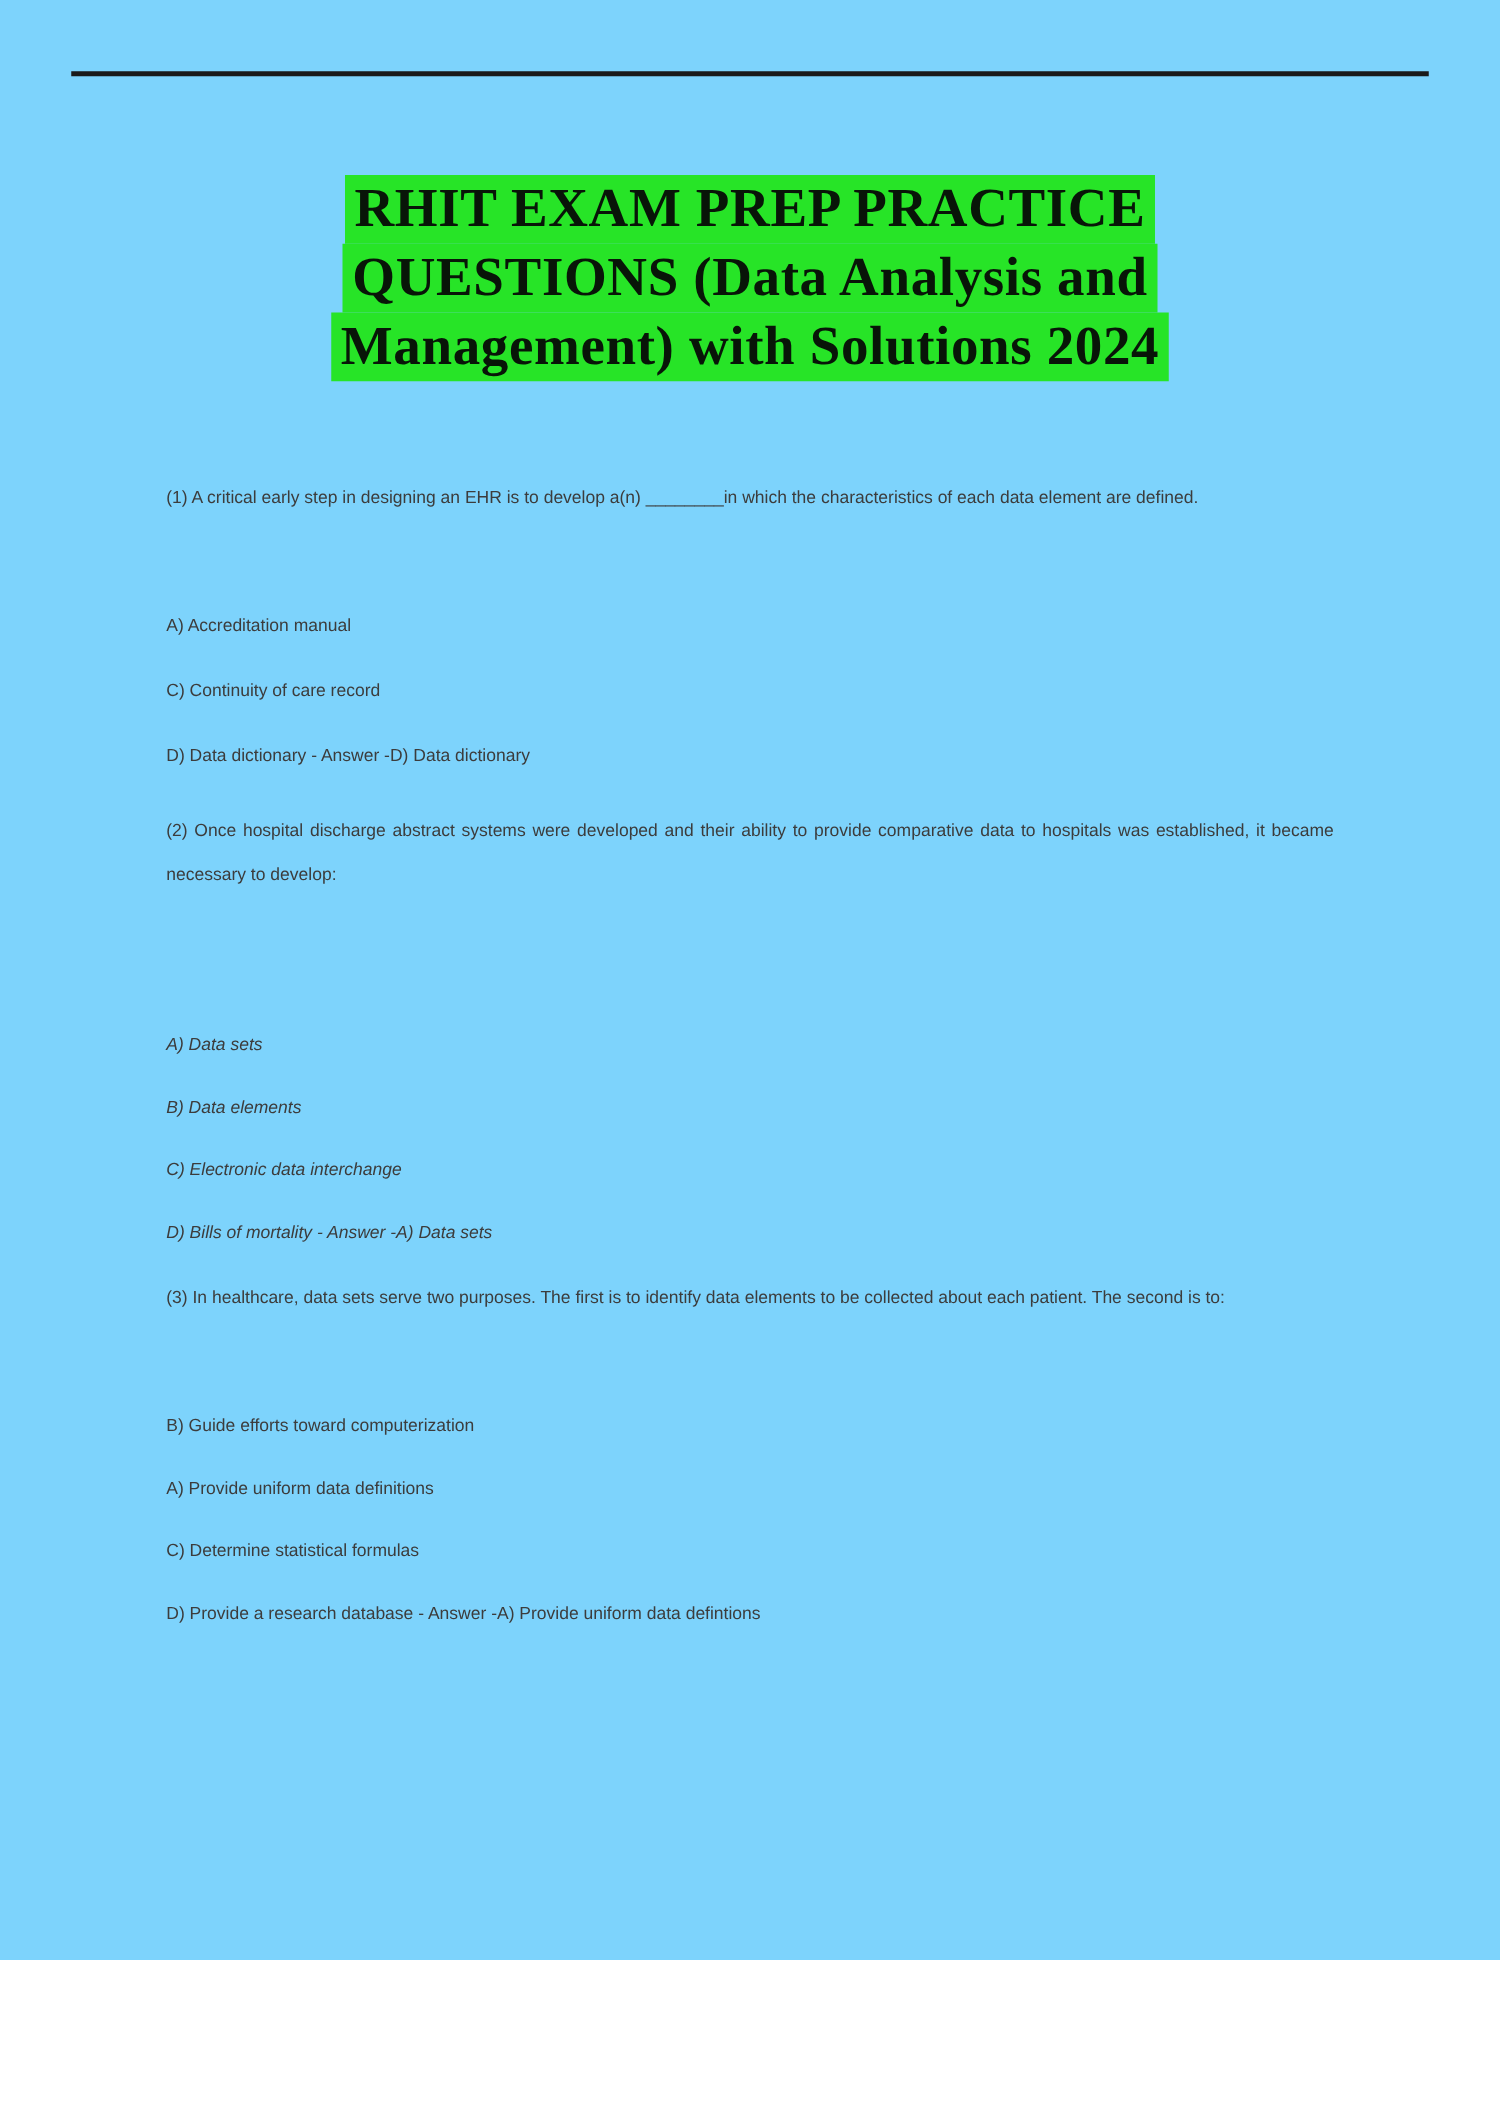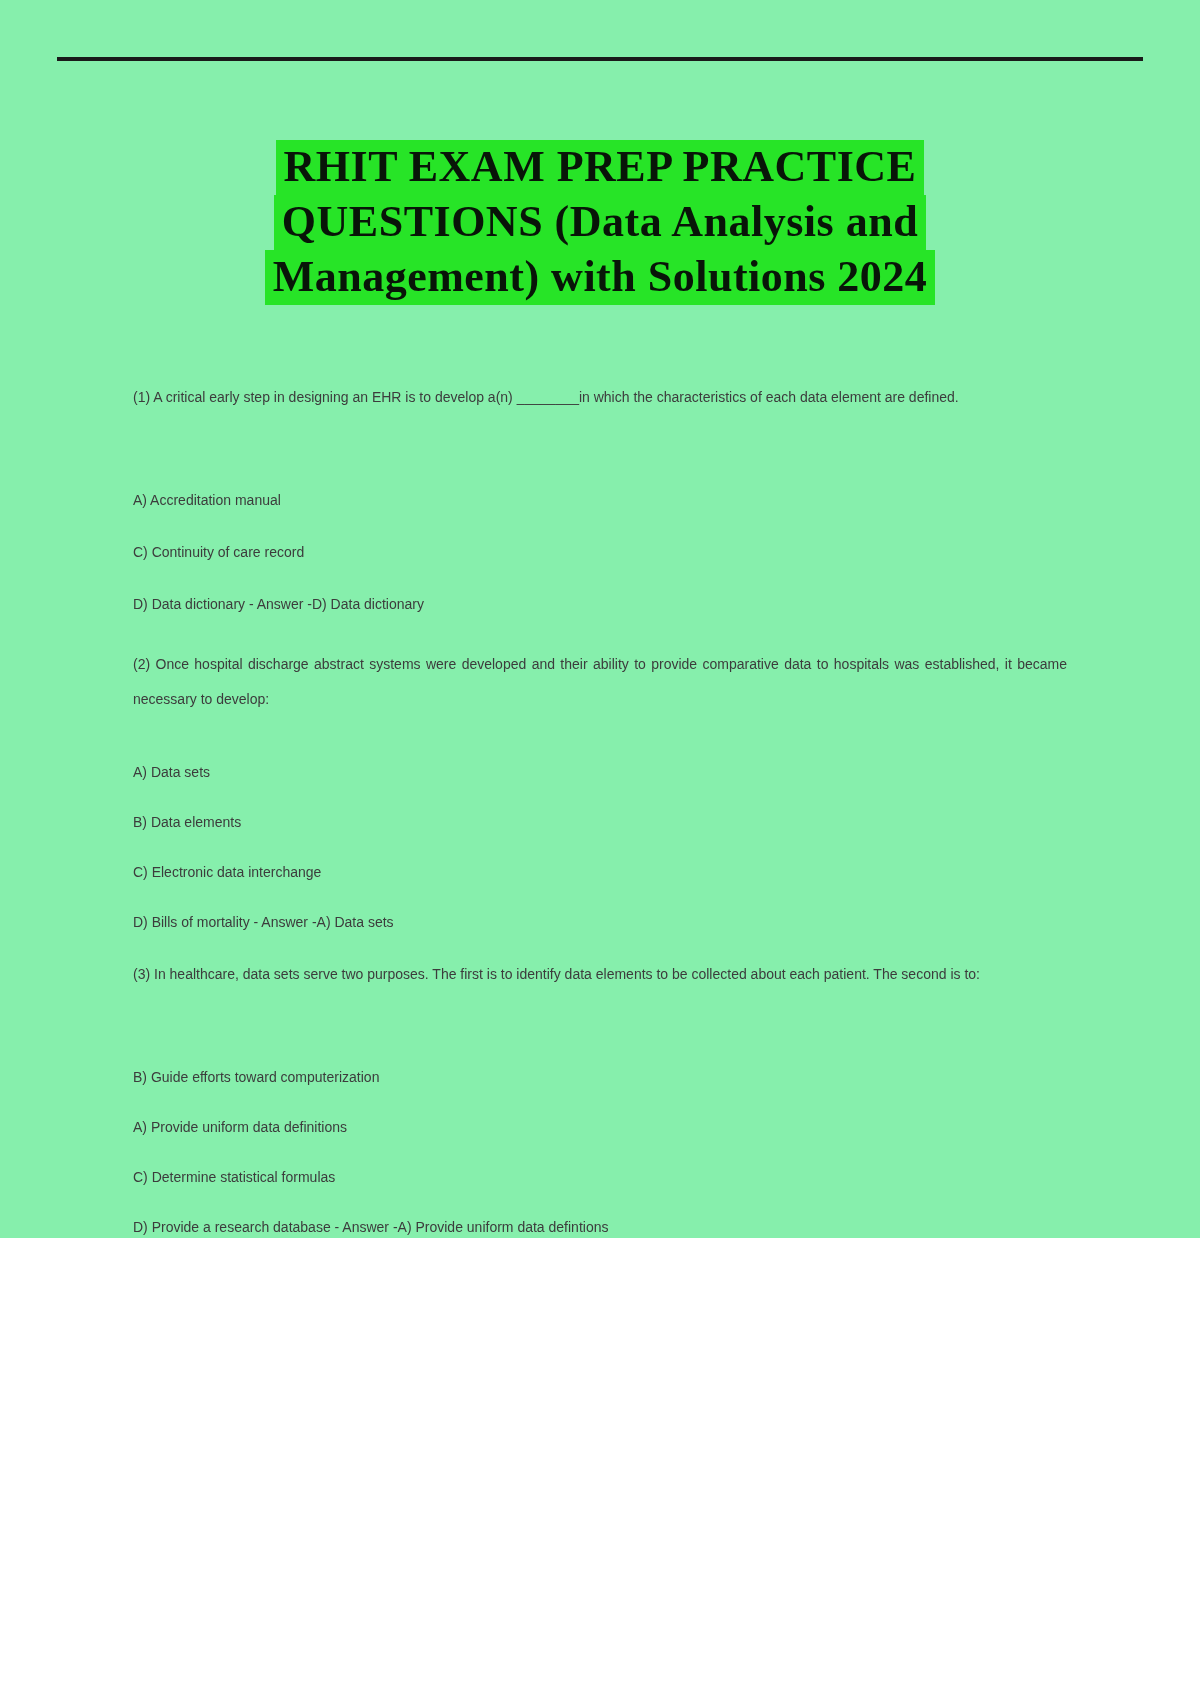--- a/index.html
+++ b/index.html
@@ -3,22 +3,22 @@
 <meta charset="utf-8">
 <style>
   html, body {
     margin: 0;
     padding: 0;
     background: #ffffff;
   }
   .page {
     position: relative;
     width: 1200px;
-    height: 1238px;
-    background: #86efac;
+    height: 1568px;
+    background: #7dd3fc;
     overflow: hidden;
     font-family: "Liberation Sans", sans-serif;
   }
   .rule {
     position: absolute;
     left: 57px;
     width: 1086px;
     height: 4px;
     background: #1a1a1a;
   }
@@ -58,21 +58,21 @@
     margin: 0;
     text-align: justify;
   }
   .options { margin: 0; }
   .option {
     margin: 0 0 17px 0;
     line-height: 35px;
   }
   
   .qblock .options { margin-top: 68px; }
-  .qblock.q2 .options { margin-top: 38px; }
+  .qblock.q2 .options { margin-top: 101px; font-style: italic; }
   .qblock.q2 .option { margin-bottom: 15px; }
   .qblock.q3 .options { margin-top: 68px; }
   .qblock.q3 .option { margin-bottom: 15px; }
   .qblock.q2 .question-text { margin-top: 25px; }
   .qblock.q3 .question-text { margin-top: 17px; }
 </style>
 </head>
 <body>
 
 <div class="page">

